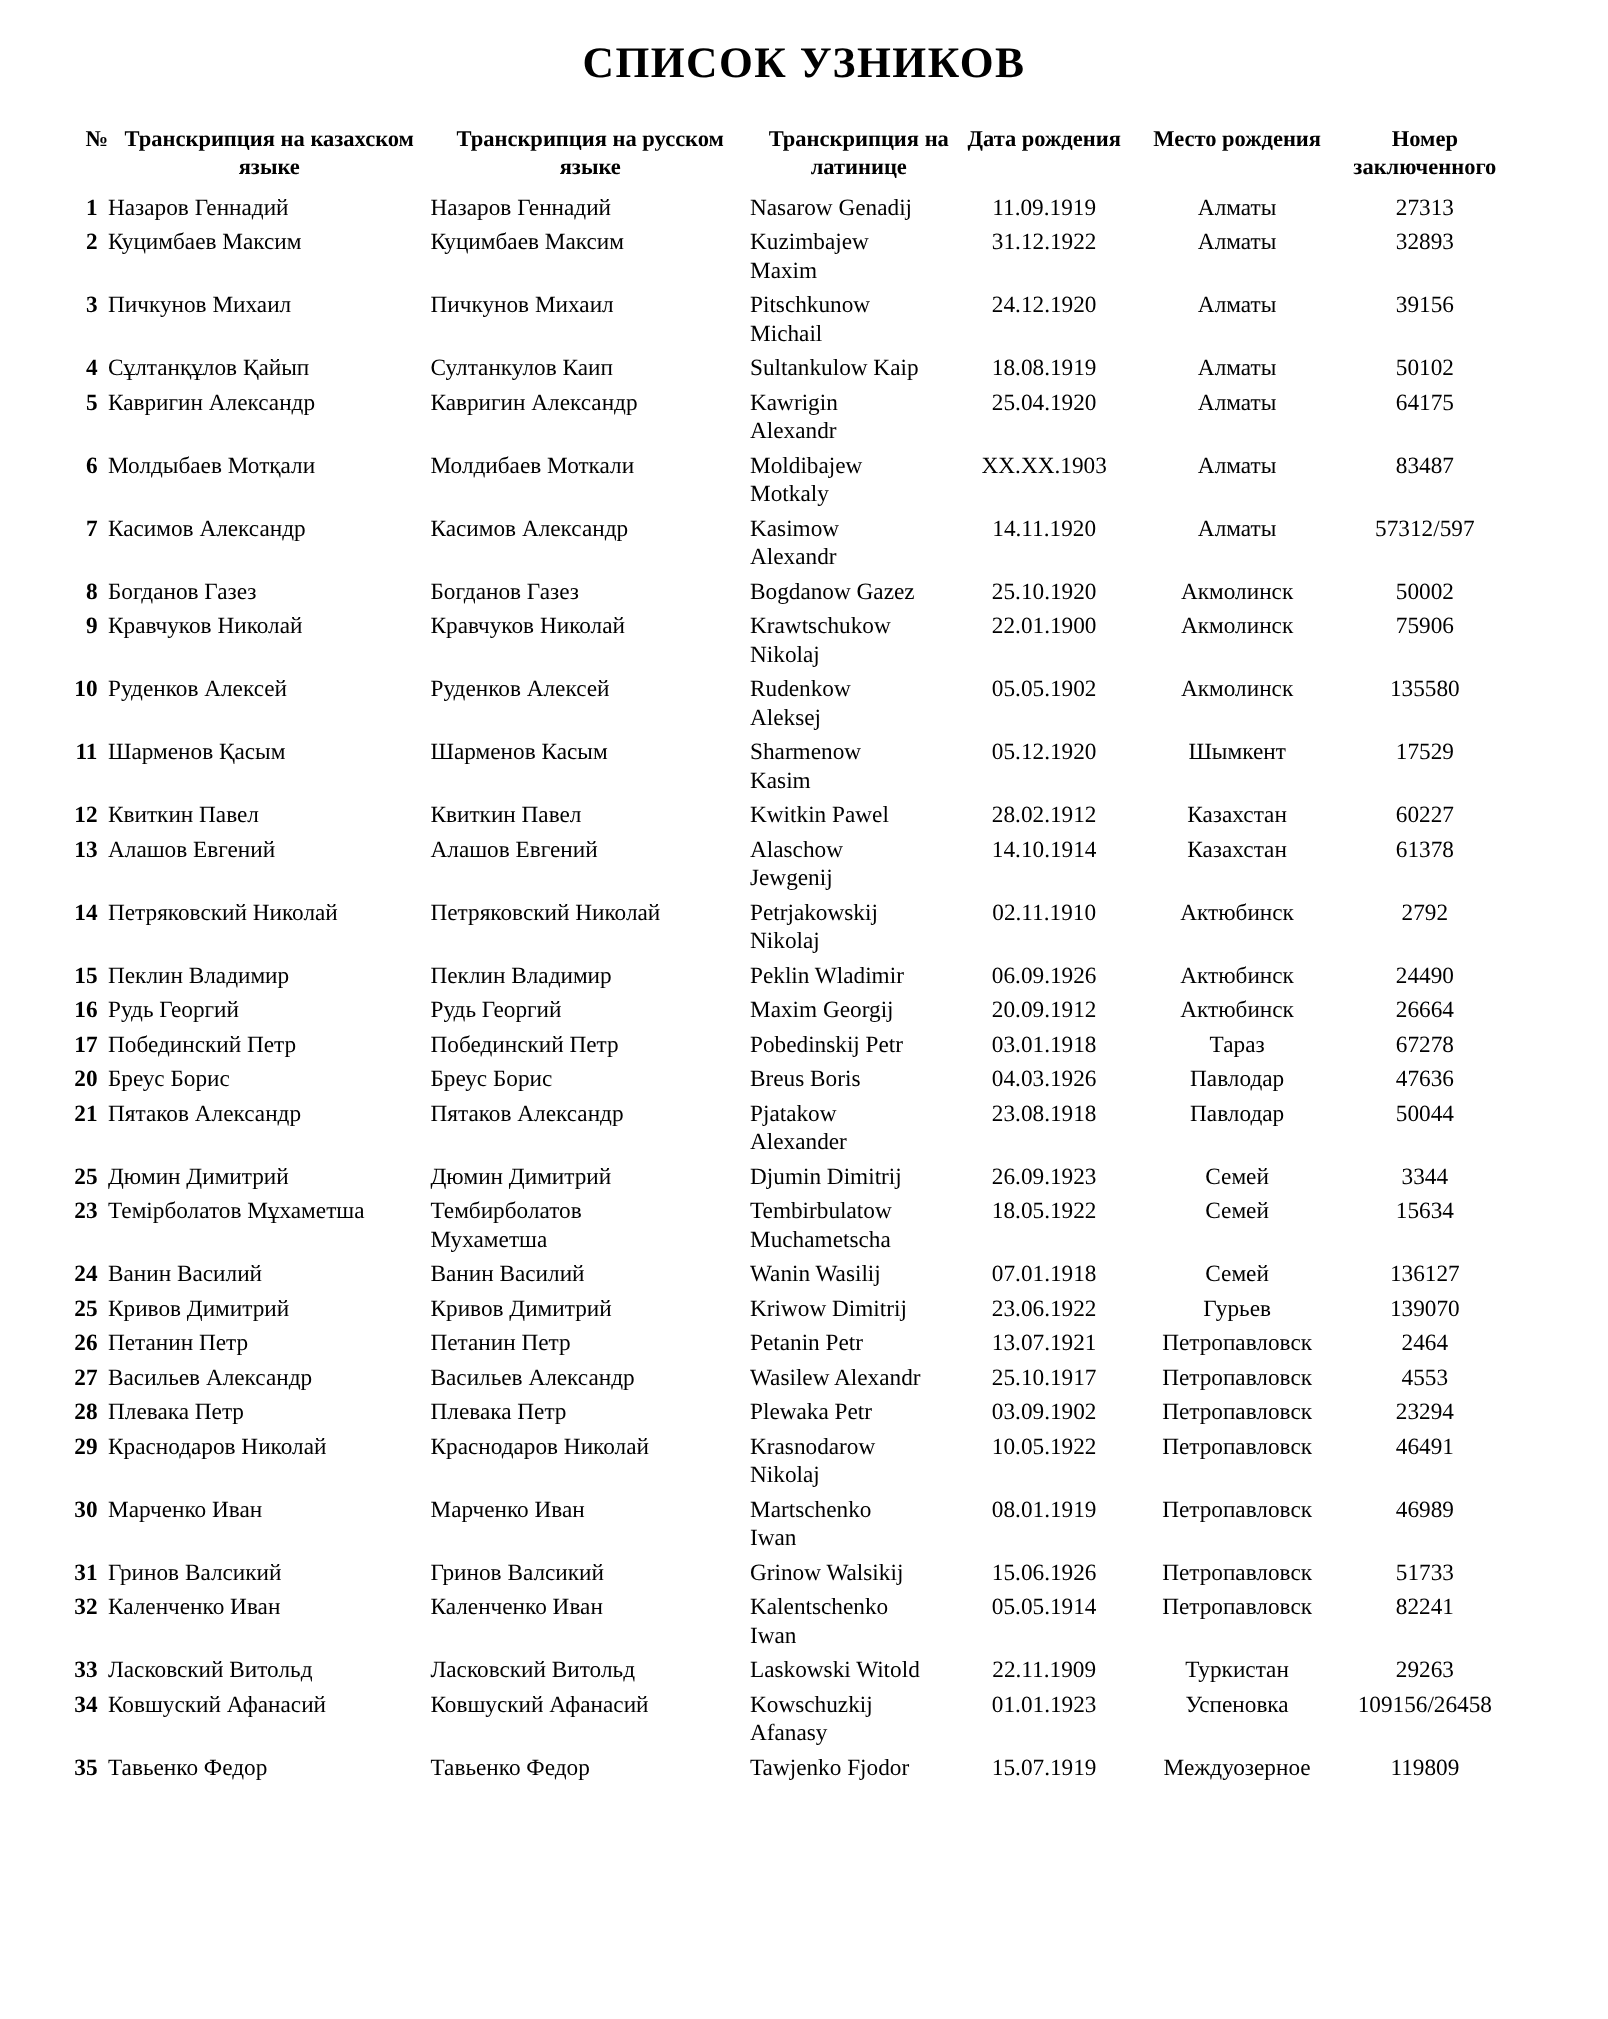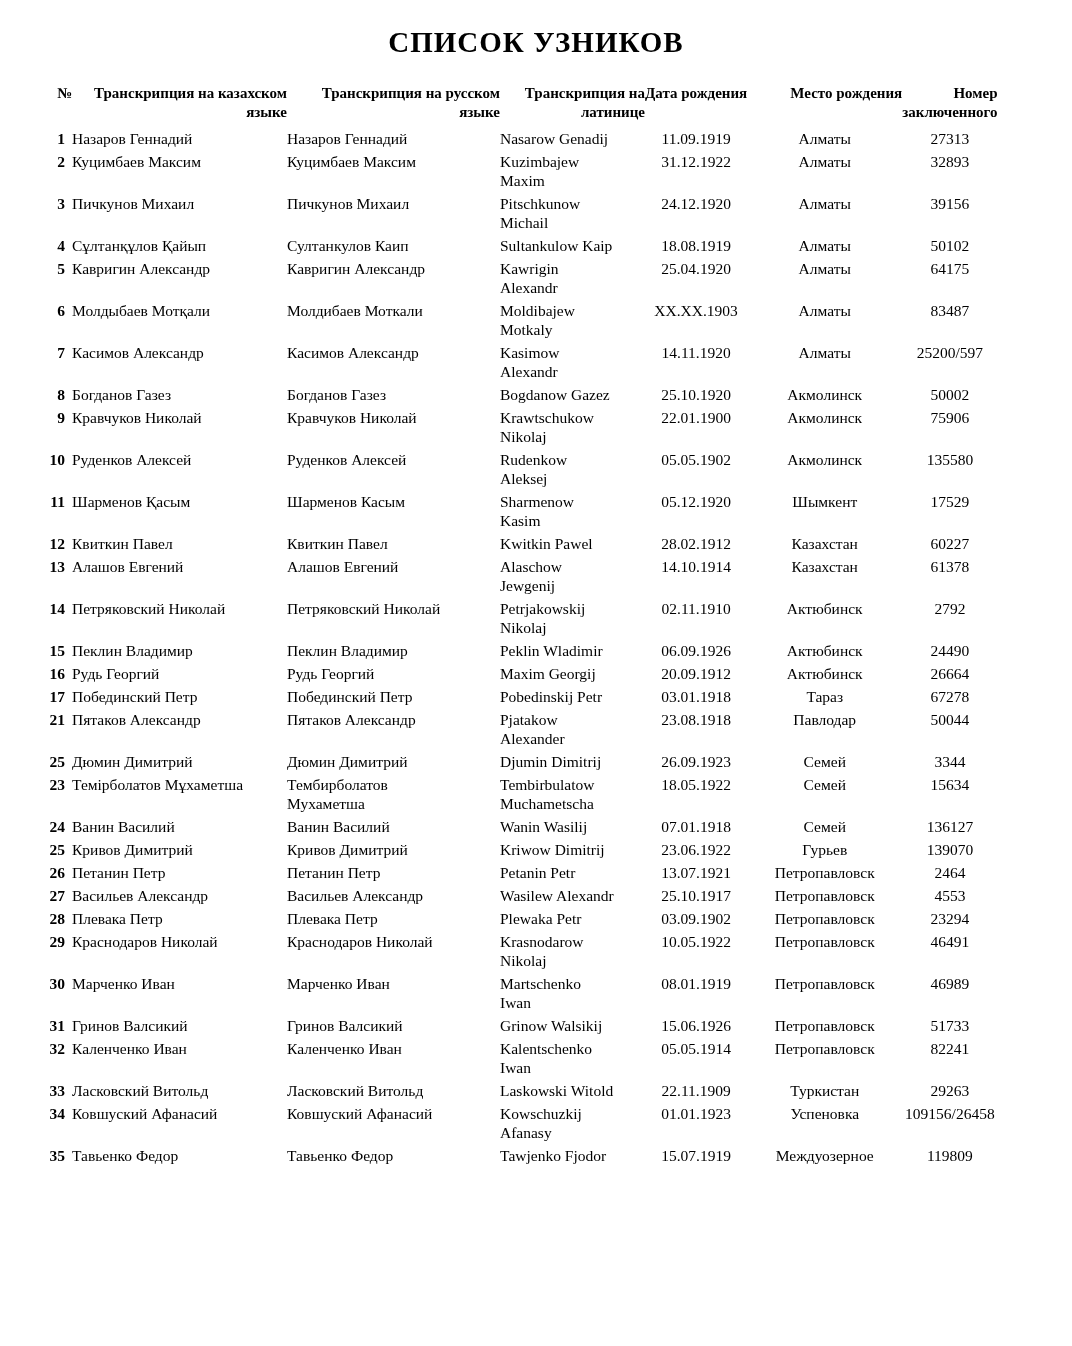--- a/index.html
+++ b/index.html
@@ -30,21 +30,21 @@
   th, td {
     vertical-align: top;
     white-space: pre-line;
     font-size: 15.5px;
     line-height: 19px;
     padding: 2px 0;
   }
   thead th {
     font-size: 15px;
     font-weight: bold;
-    text-align: right;
+    text-align: center;
     padding: 0 0 5px 0;
   }
   col.w-n   { width: 32px; }
   col.w-kk  { width: 215px; }
   col.w-ru  { width: 213px; }
   col.w-lat { width: 145px; }
   col.w-dob { width: 86px; }
   col.w-pl  { width: 155px; }
   col.w-pn  { width: 86px; }
 
@@ -157,21 +157,21 @@
   </tr>
 
   <tr>
     <td class="c-n">7</td>
     <td class="c-kk">Касимов Александр</td>
     <td class="c-ru">Касимов Александр</td>
     <td class="c-lat">Kasimow
 Alexandr</td>
     <td class="c-dob">14.11.1920</td>
     <td class="c-pl">Алматы</td>
-    <td class="c-pn">25200/597</td>
+    <td class="c-pn">57312/597</td>
   </tr>
 
   <tr>
     <td class="c-n">8</td>
     <td class="c-kk">Богданов Газез</td>
     <td class="c-ru">Богданов Газез</td>
     <td class="c-lat">Bogdanow Gazez</td>
     <td class="c-dob">25.10.1920</td>
     <td class="c-pl">Акмолинск</td>
     <td class="c-pn">50002</td>
@@ -267,20 +267,29 @@
     <td class="c-kk">Побединский Петр</td>
     <td class="c-ru">Побединский Петр</td>
     <td class="c-lat">Pobedinskij Petr</td>
     <td class="c-dob">03.01.1918</td>
     <td class="c-pl">Тараз</td>
     <td class="c-pn">67278</td>
   </tr>
 
 
 
+  <tr>
+    <td class="c-n">20</td>
+    <td class="c-kk">Бреус Борис</td>
+    <td class="c-ru">Бреус Борис</td>
+    <td class="c-lat">Breus Boris</td>
+    <td class="c-dob">04.03.1926</td>
+    <td class="c-pl">Павлодар</td>
+    <td class="c-pn">47636</td>
+  </tr>
 
   <tr>
     <td class="c-n">21</td>
     <td class="c-kk">Пятаков Александр</td>
     <td class="c-ru">Пятаков Александр</td>
     <td class="c-lat">Pjatakow
 Alexander</td>
     <td class="c-dob">23.08.1918</td>
     <td class="c-pl">Павлодар</td>
     <td class="c-pn">50044</td>

